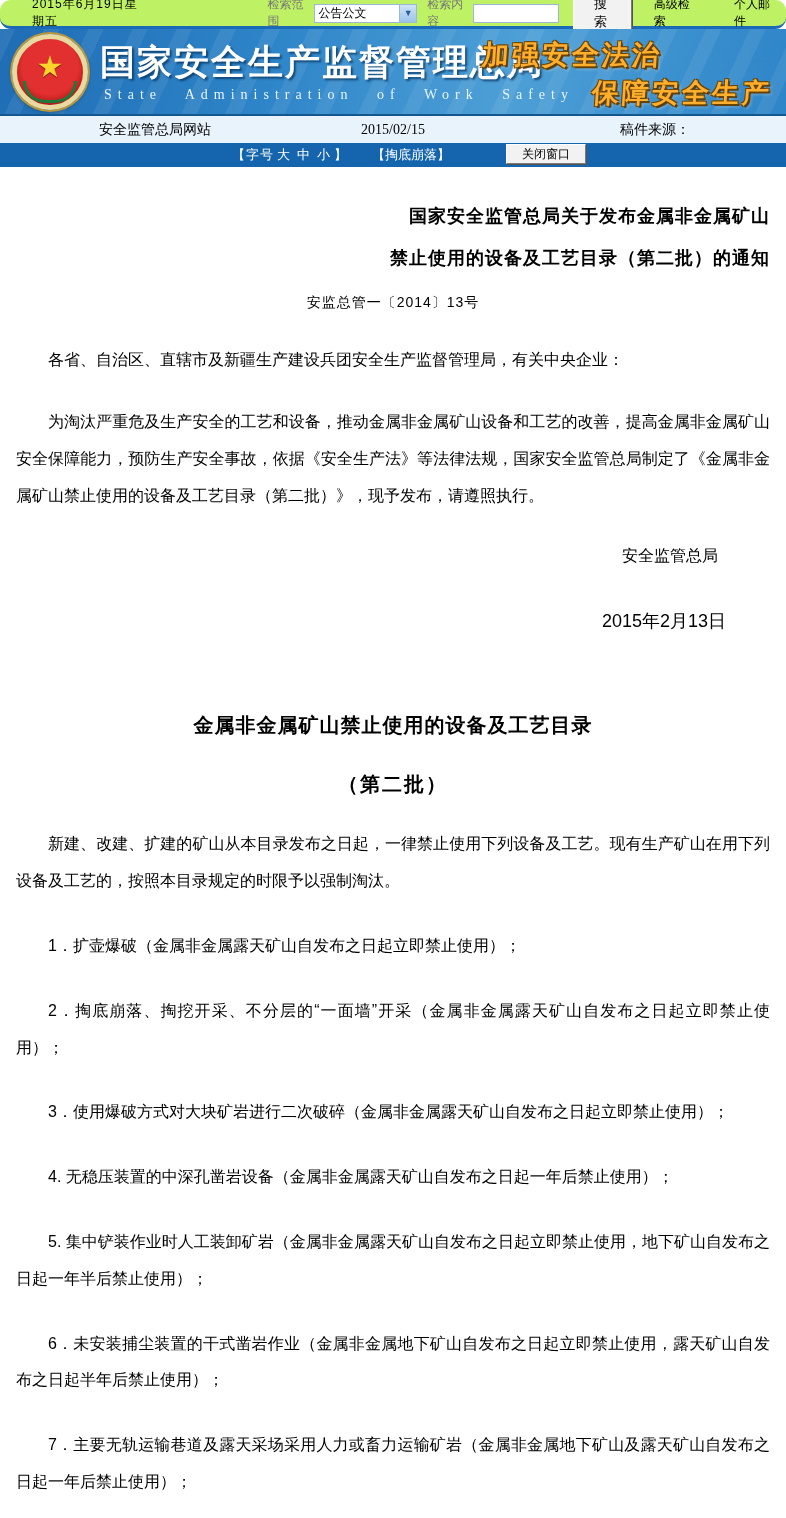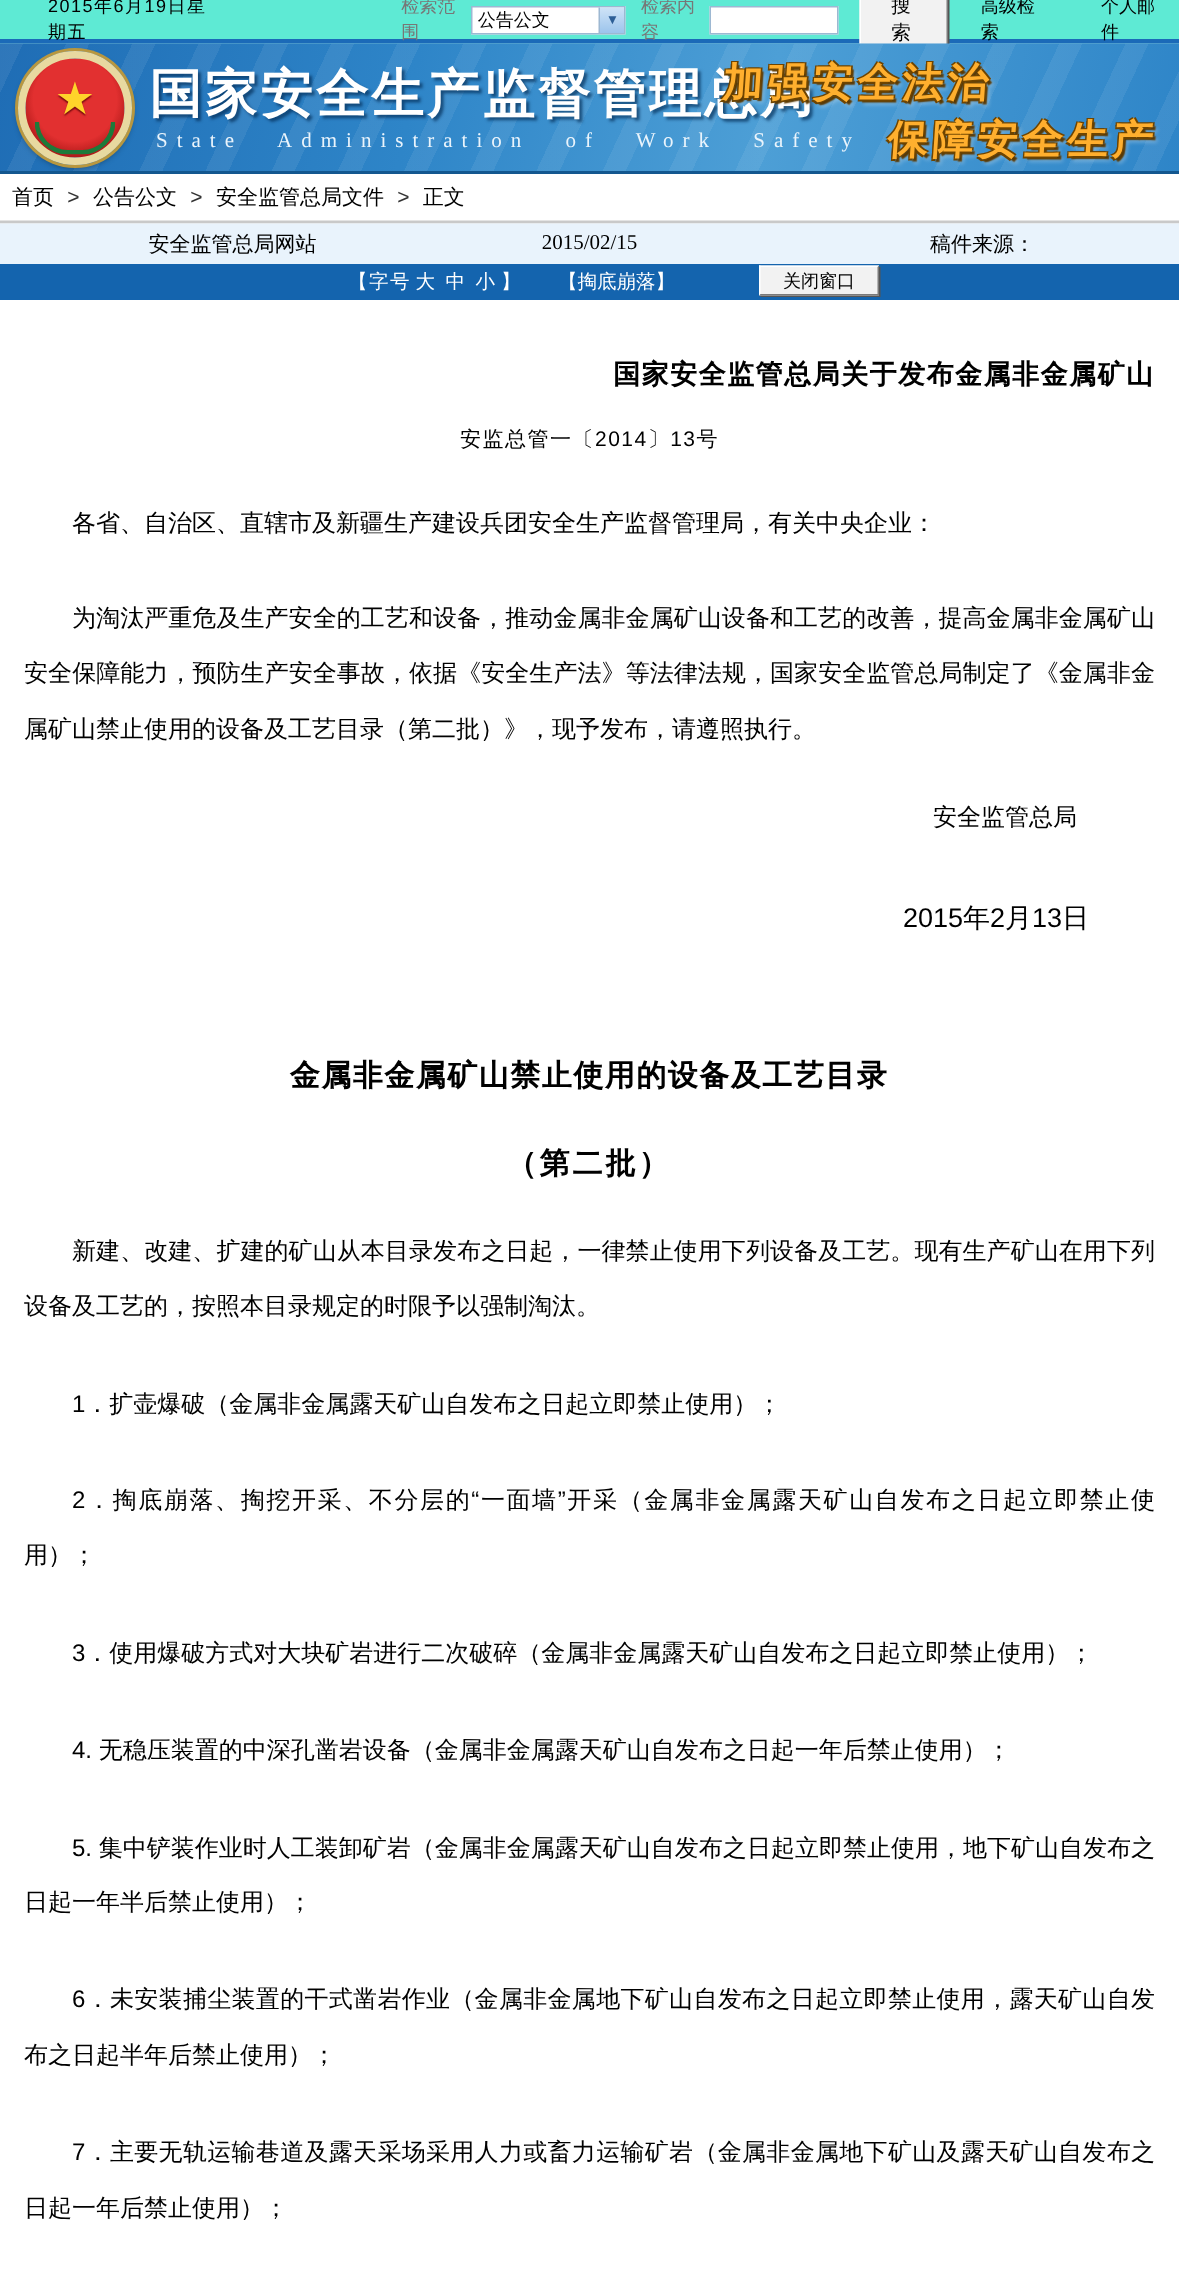--- a/index.html
+++ b/index.html
@@ -1,20 +1,20 @@
 <!DOCTYPE html>
 <html><head>
 <meta charset="utf-8">
 <style>
   * { box-sizing: border-box; margin: 0; padding: 0; }
   html,body { width: 786px; background:#fff; font-family:"Liberation Sans","DejaVu Sans",sans-serif; color:#000; }
   .page { width:786px; overflow:hidden; }
 
   
-  .topbar { height:29px; display:flex; align-items:center; font-size:12px; padding:0 10px; border-bottom:3px solid #1b6ab8; background:#5eead4; }
+  .topbar { height:29px; display:flex; align-items:center; font-size:12px; padding:0 10px; border-bottom:3px solid #1b6ab8; background:#bef264;border-radius:11px; }
   .topbar .date { margin-left:22px; letter-spacing:1px; }
   .topbar .scope-label { margin-left:120px; color:#777; }
   .selectbox { margin-left:4px; width:118px; height:19px; border:1px solid #9db8d2; display:flex; align-items:center; background:#fff; cursor:pointer; }
   .selectbox .sel-text { flex:1; padding-left:4px; font-size:12px; }
   .selectbox .sel-arrow { width:17px; height:17px; background:linear-gradient(#cfe3f7,#9cc4ec); border-left:1px solid #9db8d2; color:#2d5e96; font-size:9px; display:flex; align-items:center; justify-content:center; }
   .topbar .content-label { margin-left:10px; color:#777; }
   .searchinput { margin-left:4px; width:86px; height:19px; border:1px solid #9db8d2; background:#fff; font-size:12px; padding:0 3px; }
   .btn3d { border:1px solid #7a7a7a; border-top-color:#fff; border-left-color:#fff; background:#f2f2f2; box-shadow:1px 1px 0 #555; font-size:13px; padding:1px 10px; cursor:pointer; }
   .topbar .searchbtn { margin-left:14px; letter-spacing:4px; }
   .topbar .advanced { margin-left:22px; cursor:pointer; }
@@ -85,44 +85,36 @@
     <div class="emblem">
       <span class="star">★</span>
       <span class="wreath"></span>
     </div>
     <div class="org-cn">国家安全生产监督管理总局</div>
     <div class="org-en">State Administration of Work Safety</div>
     <div class="slogan1">加强安全法治</div>
     <div class="slogan2">保障安全生产</div>
   </div>
 
-  <div class="breadcrumb">
-    <span class="crumb">首页</span>
-    <span class="sep">&gt;</span>
-    <span class="crumb">公告公文</span>
-    <span class="sep">&gt;</span>
-    <span class="crumb">安全监管总局文件</span>
-    <span class="sep">&gt;</span>
-    <span class="crumb">正文</span>
-  </div>
 
   <div class="metarow">
     <span class="site">安全监管总局网站</span>
     <span class="mdate">2015/02/15</span>
     <span class="src">稿件来源：</span>
   </div>
 
   <div class="toolbar">
     <span class="fontsize"><span>【字号</span><b>大</b><b>中</b><b>小</b><span>】</span></span>
     <span class="print">【掏底崩落】</span>
     <button class="btn3d closebtn">关闭窗口</button>
   </div>
 
   <div class="article">
     <div class="a-title">国家安全监管总局关于发布金属非金属矿山</div>
+    <div class="a-title">禁止使用的设备及工艺目录（第二批）的通知</div>
     <div class="doc-no">安监总管一〔2014〕13号</div>
 
     <p class="body first">各省、自治区、直辖市及新疆生产建设兵团安全生产监督管理局，有关中央企业：</p>
     <p class="body">为淘汰严重危及生产安全的工艺和设备，推动金属非金属矿山设备和工艺的改善，提高金属非金属矿山安全保障能力，预防生产安全事故，依据《安全生产法》等法律法规，国家安全监管总局制定了《金属非金属矿山禁止使用的设备及工艺目录（第二批）》，现予发布，请遵照执行。</p>
 
     <div class="sign">安全监管总局</div>
     <div class="sign-date">2015年2月13日</div>
 
     <div class="cat-title">金属非金属矿山禁止使用的设备及工艺目录</div>
     <div class="cat-sub">（第二批）</div>

